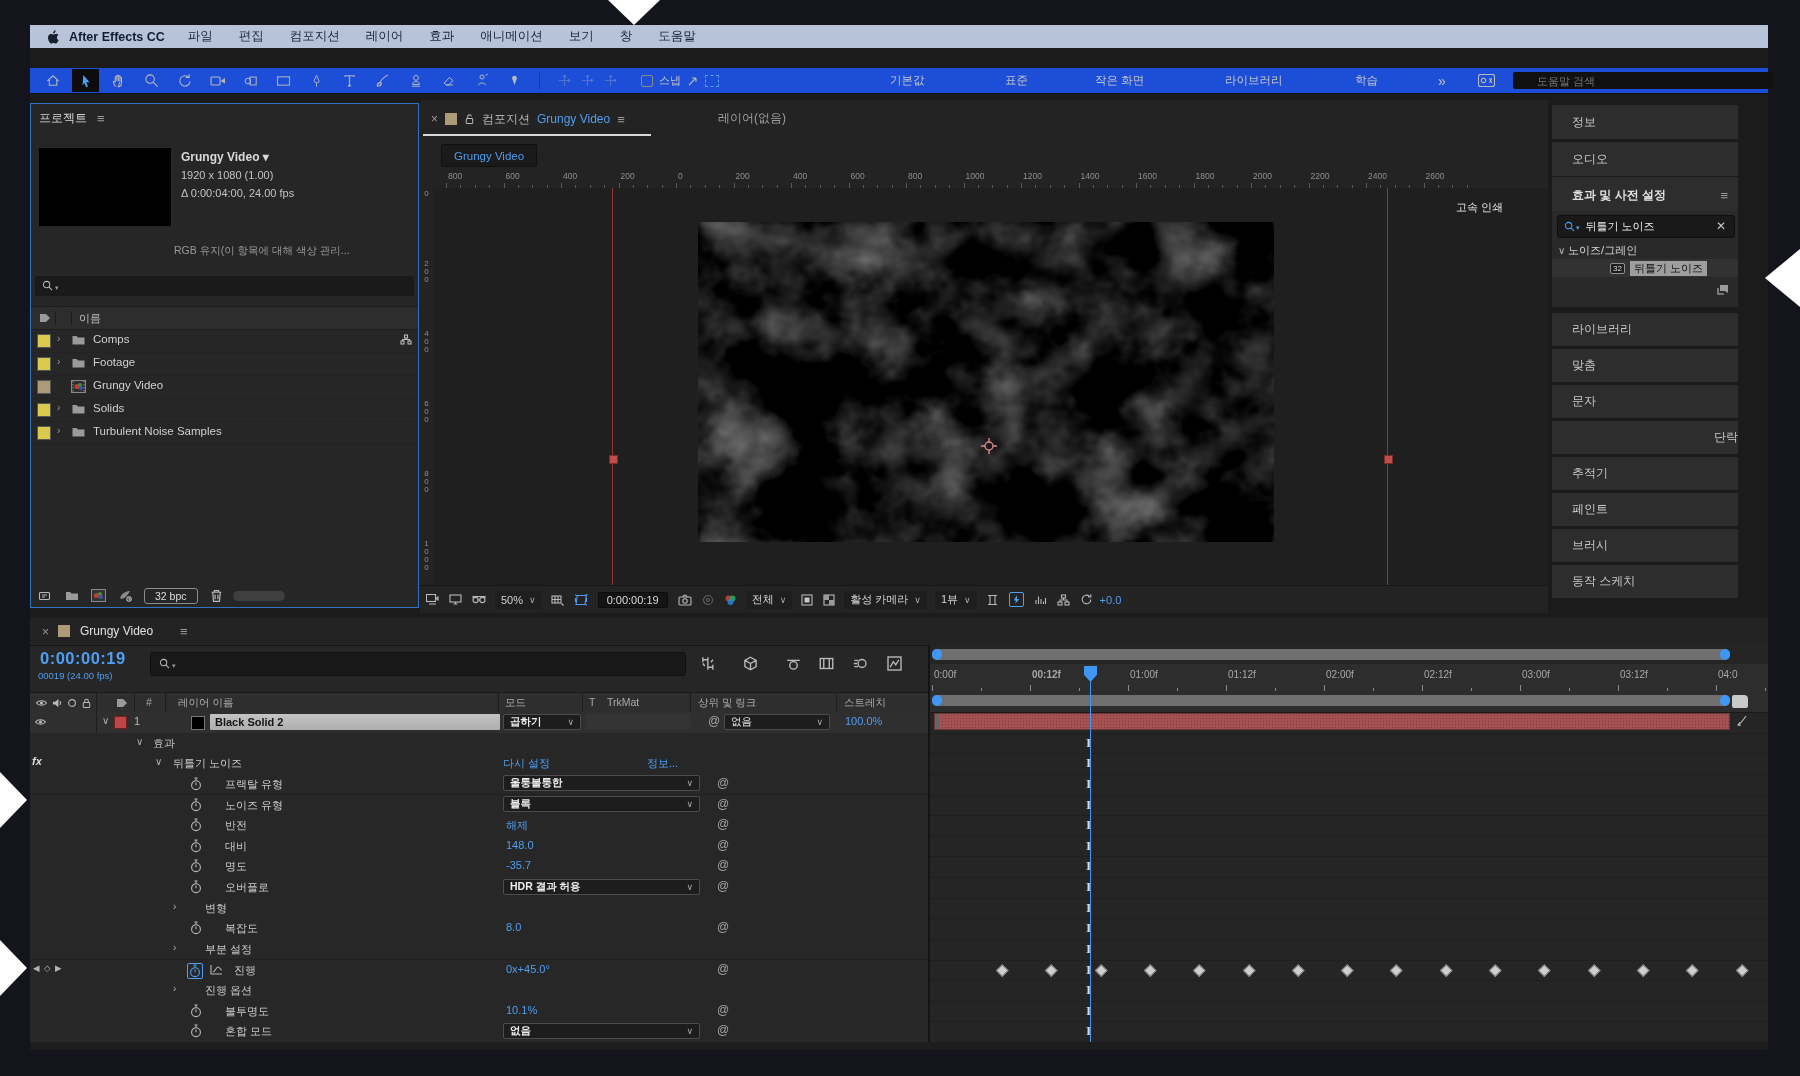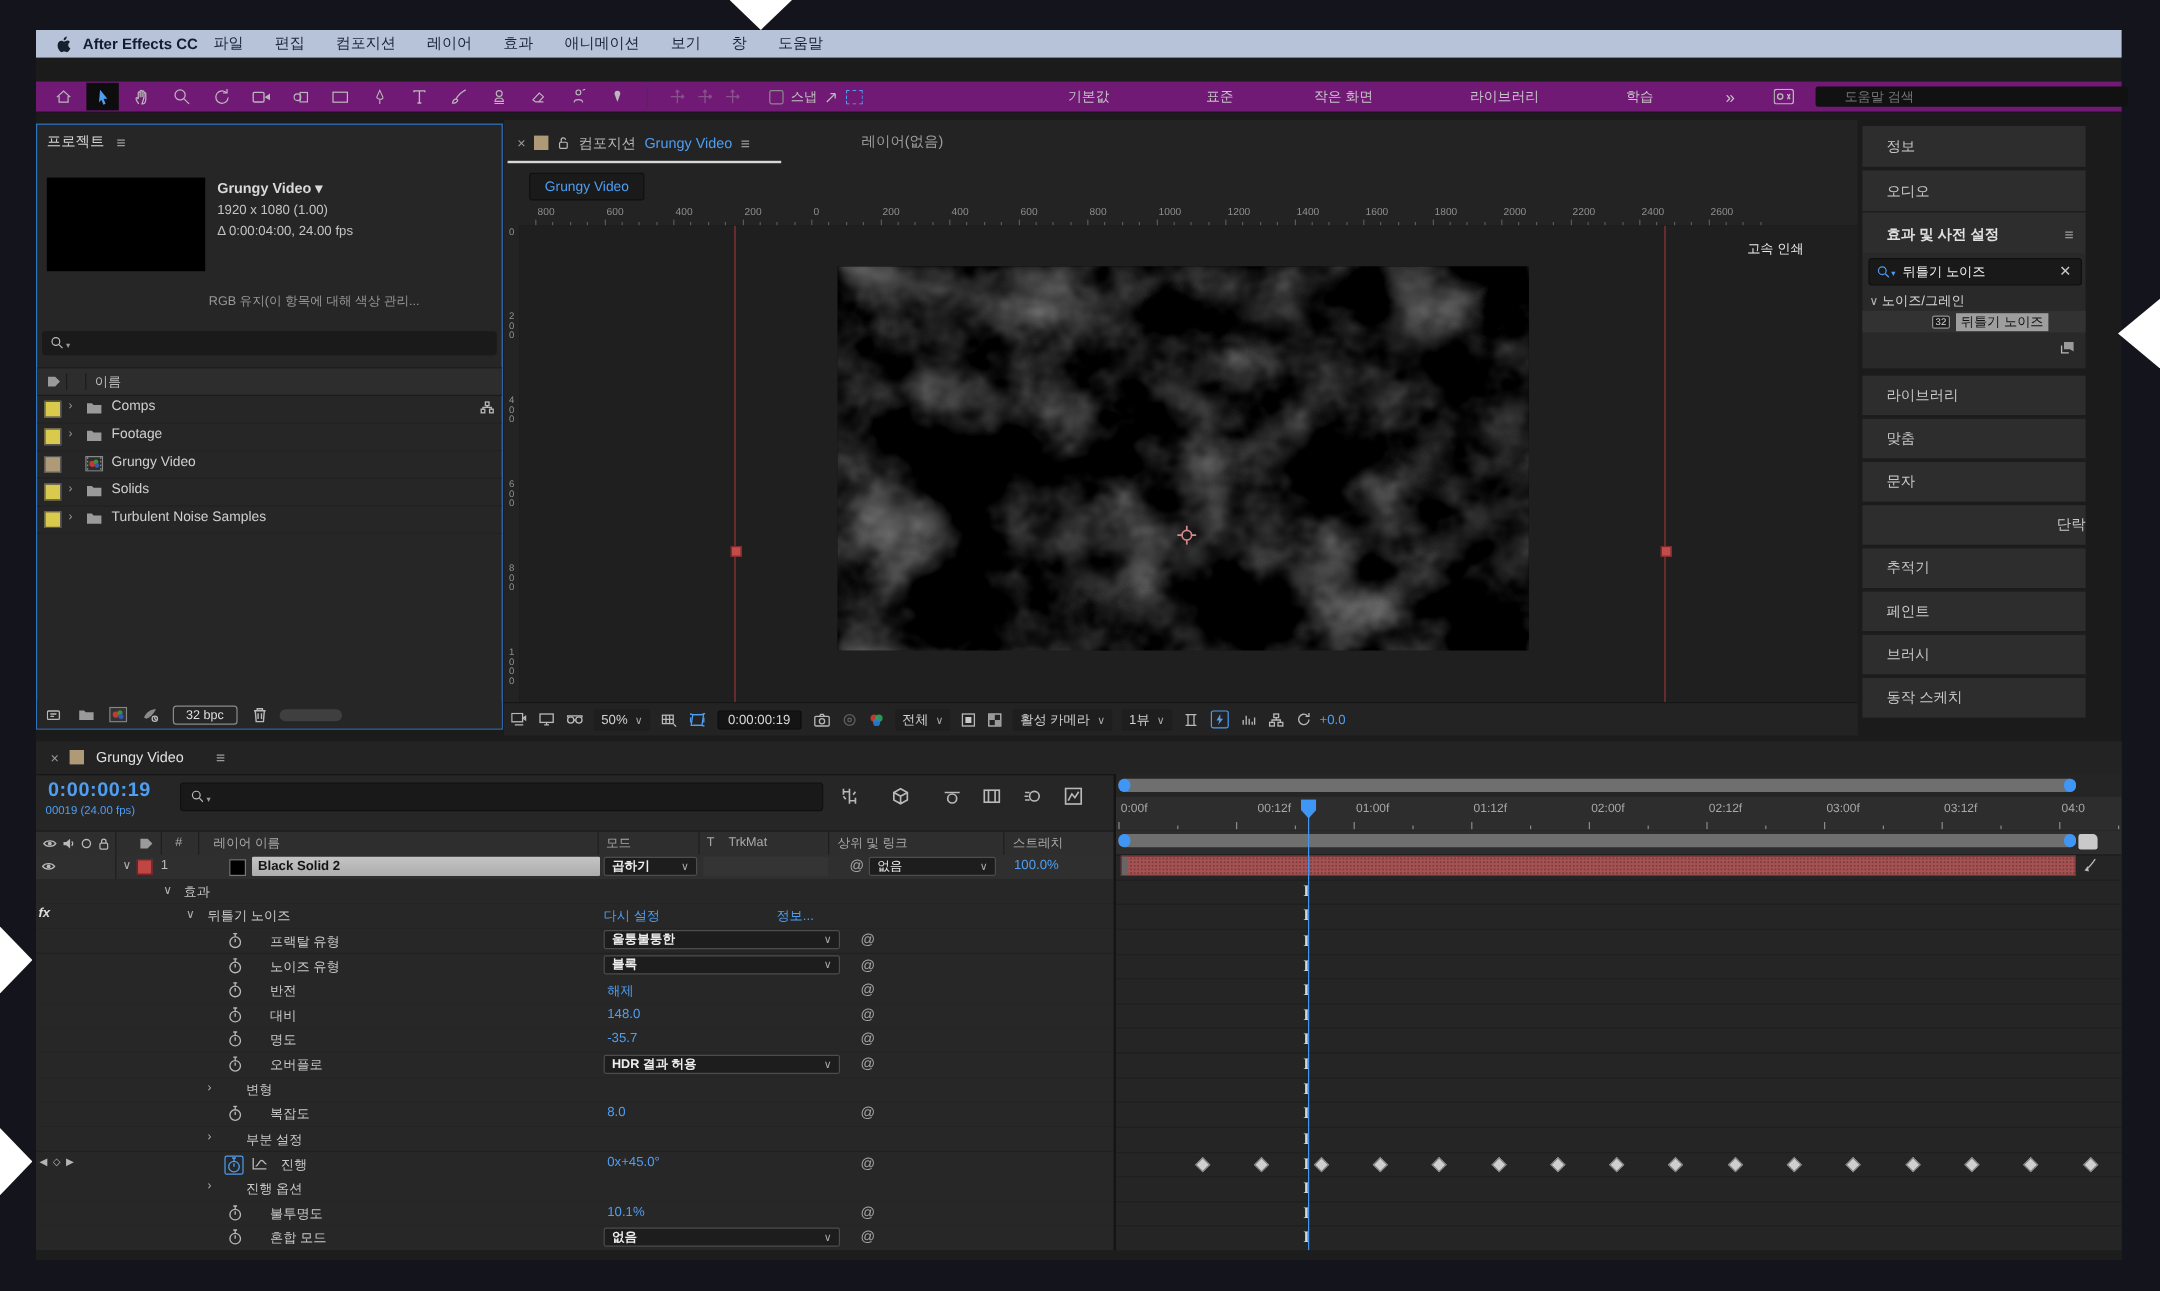--- a/index.html
+++ b/index.html
@@ -9,31 +9,31 @@
   .a{position:absolute}
   svg{display:block}
   .ic svg{stroke:#b9b9b9;fill:none;stroke-width:1.1}
   .ic{display:inline-flex;align-items:center;justify-content:center}
 
   #window{position:absolute;left:30px;top:25px;width:1738px;height:1025px;background:#1b1b1b}
 
   
   #menubar{left:0;top:0;width:1738px;height:23px;background:#b7c3d8;display:flex;align-items:center}
   #apple{margin:0 10px 0 16px}
-  #appname{font-size:12.5px;font-weight:bold;color:#121d33;margin-right:0}
+  #appname{font-size:12.5px;font-weight:bold;color:#121d33;margin-right:10px}
   .menu-item{font-size:12.5px;color:#1a2438;padding:0 13px;line-height:23px}
 
   
   #titlebar{left:0;top:23px;width:1738px;height:20px;background:#3a3a3a;border-bottom:1px solid #2a2a2a}
   .light{position:absolute;top:4px;width:12px;height:12px;border-radius:50%}
   #titletext{width:100%;text-align:center;font-size:11px;color:#cfcfcf;line-height:20px;
              white-space:nowrap;overflow:hidden}
 
   
-  #toolbar{left:0;top:43px;width:1738px;height:25px;background:#701a75;border-bottom:1px solid #121212;display:flex;align-items:center}
+  #toolbar{left:0;top:43px;width:1738px;height:25px;background:#1d4ed8;border-bottom:1px solid #121212;display:flex;align-items:center}
   .tool{width:27px;height:23px;display:flex;align-items:center;justify-content:center;margin:0 3px}
   .tool.active{background:#0d0d0d}
   .tb-sep{width:1px;height:16px;background:#3a3a3a;margin:0 8px}
   .ws-label{font-size:11.5px;color:#c6c6c6;position:absolute;top:5px}
   #help-search{position:absolute;left:1483px;top:4px;width:232px;height:17px;background:#111;
                border:none;border-radius:2px;color:#9a9a9a;font-size:11px;padding:0 4px 0 24px;
                font-family:"Liberation Sans",sans-serif}
   #help-mag{position:absolute;left:1489px;top:7px}
 
   
@@ -1029,21 +1029,21 @@
     </div>
 
     <div class="a" id="tl-divider"></div>
 
     <div class="a" id="tl-right">
       <div class="navbar" style="left:2px;top:4px;width:798px"></div>
       <div id="tl-ruler">
           <span class="r-lab" style="left: 4px;">0:00f</span>
           <span class="r-tick" style="left: 2px;"></span>
           <span class="r-tick" style="height: 3px; left: 51px;"></span>
-          <span class="r-lab" style="left: 118px;">00:12f</span>
+          <span class="r-lab" style="left: 102px; font-weight: bold;">00:12f</span>
           <span class="r-tick" style="left: 100px;"></span>
           <span class="r-tick" style="height: 3px; left: 149px;"></span>
           <span class="r-lab" style="left: 200px;">01:00f</span>
           <span class="r-tick" style="left: 198px;"></span>
           <span class="r-tick" style="height: 3px; left: 247px;"></span>
           <span class="r-lab" style="left: 298px;">01:12f</span>
           <span class="r-tick" style="left: 296px;"></span>
           <span class="r-tick" style="height: 3px; left: 345px;"></span>
           <span class="r-lab" style="left: 396px;">02:00f</span>
           <span class="r-tick" style="left: 394px;"></span>

